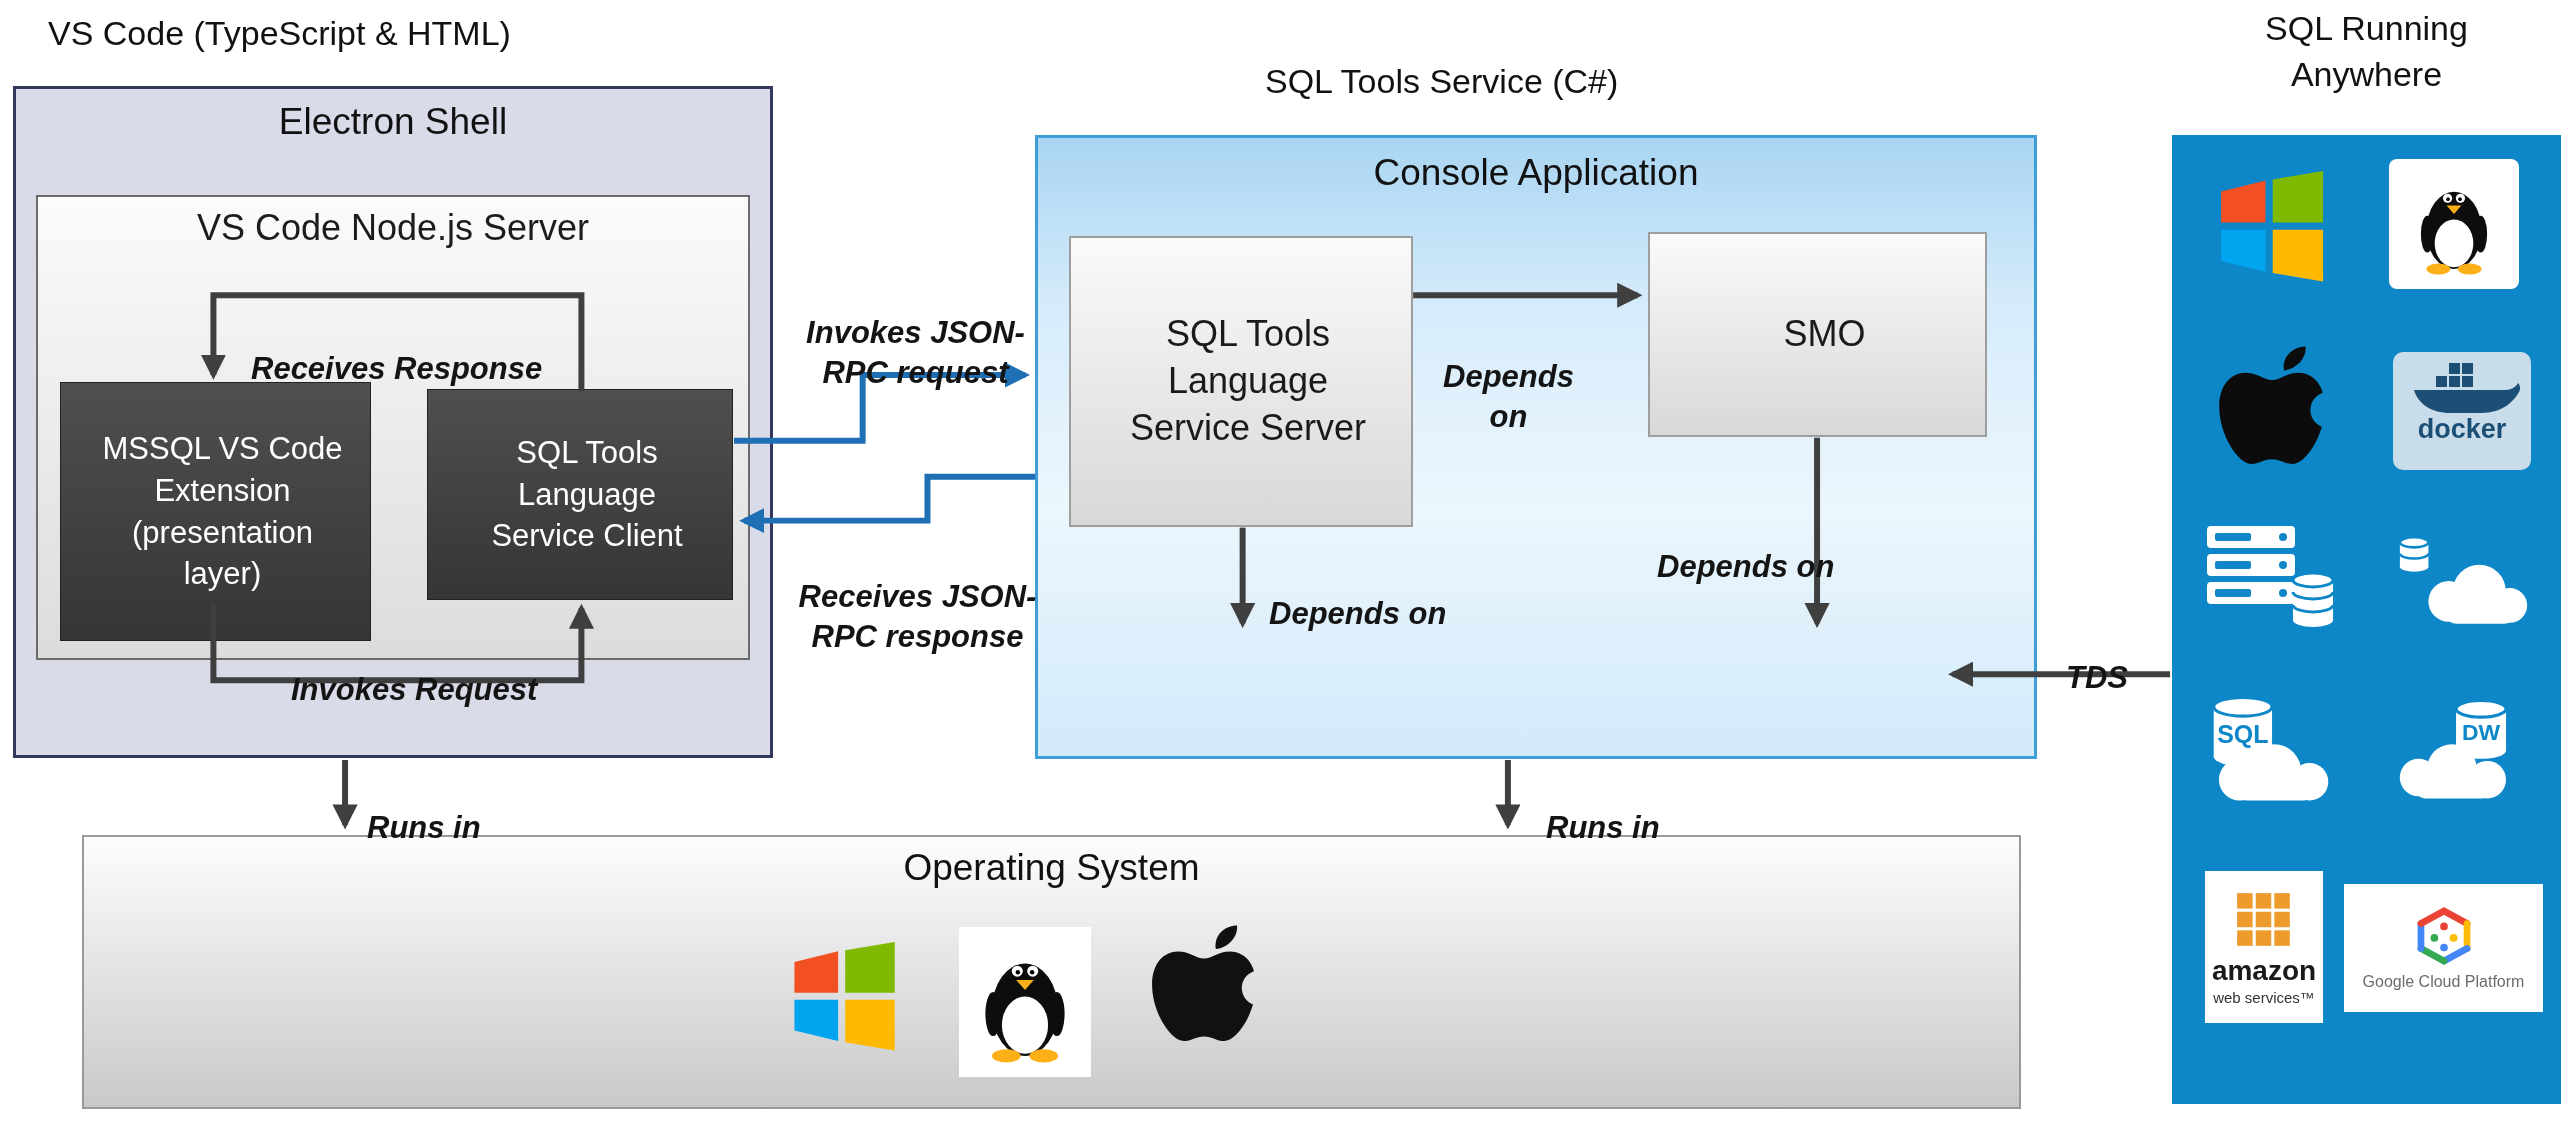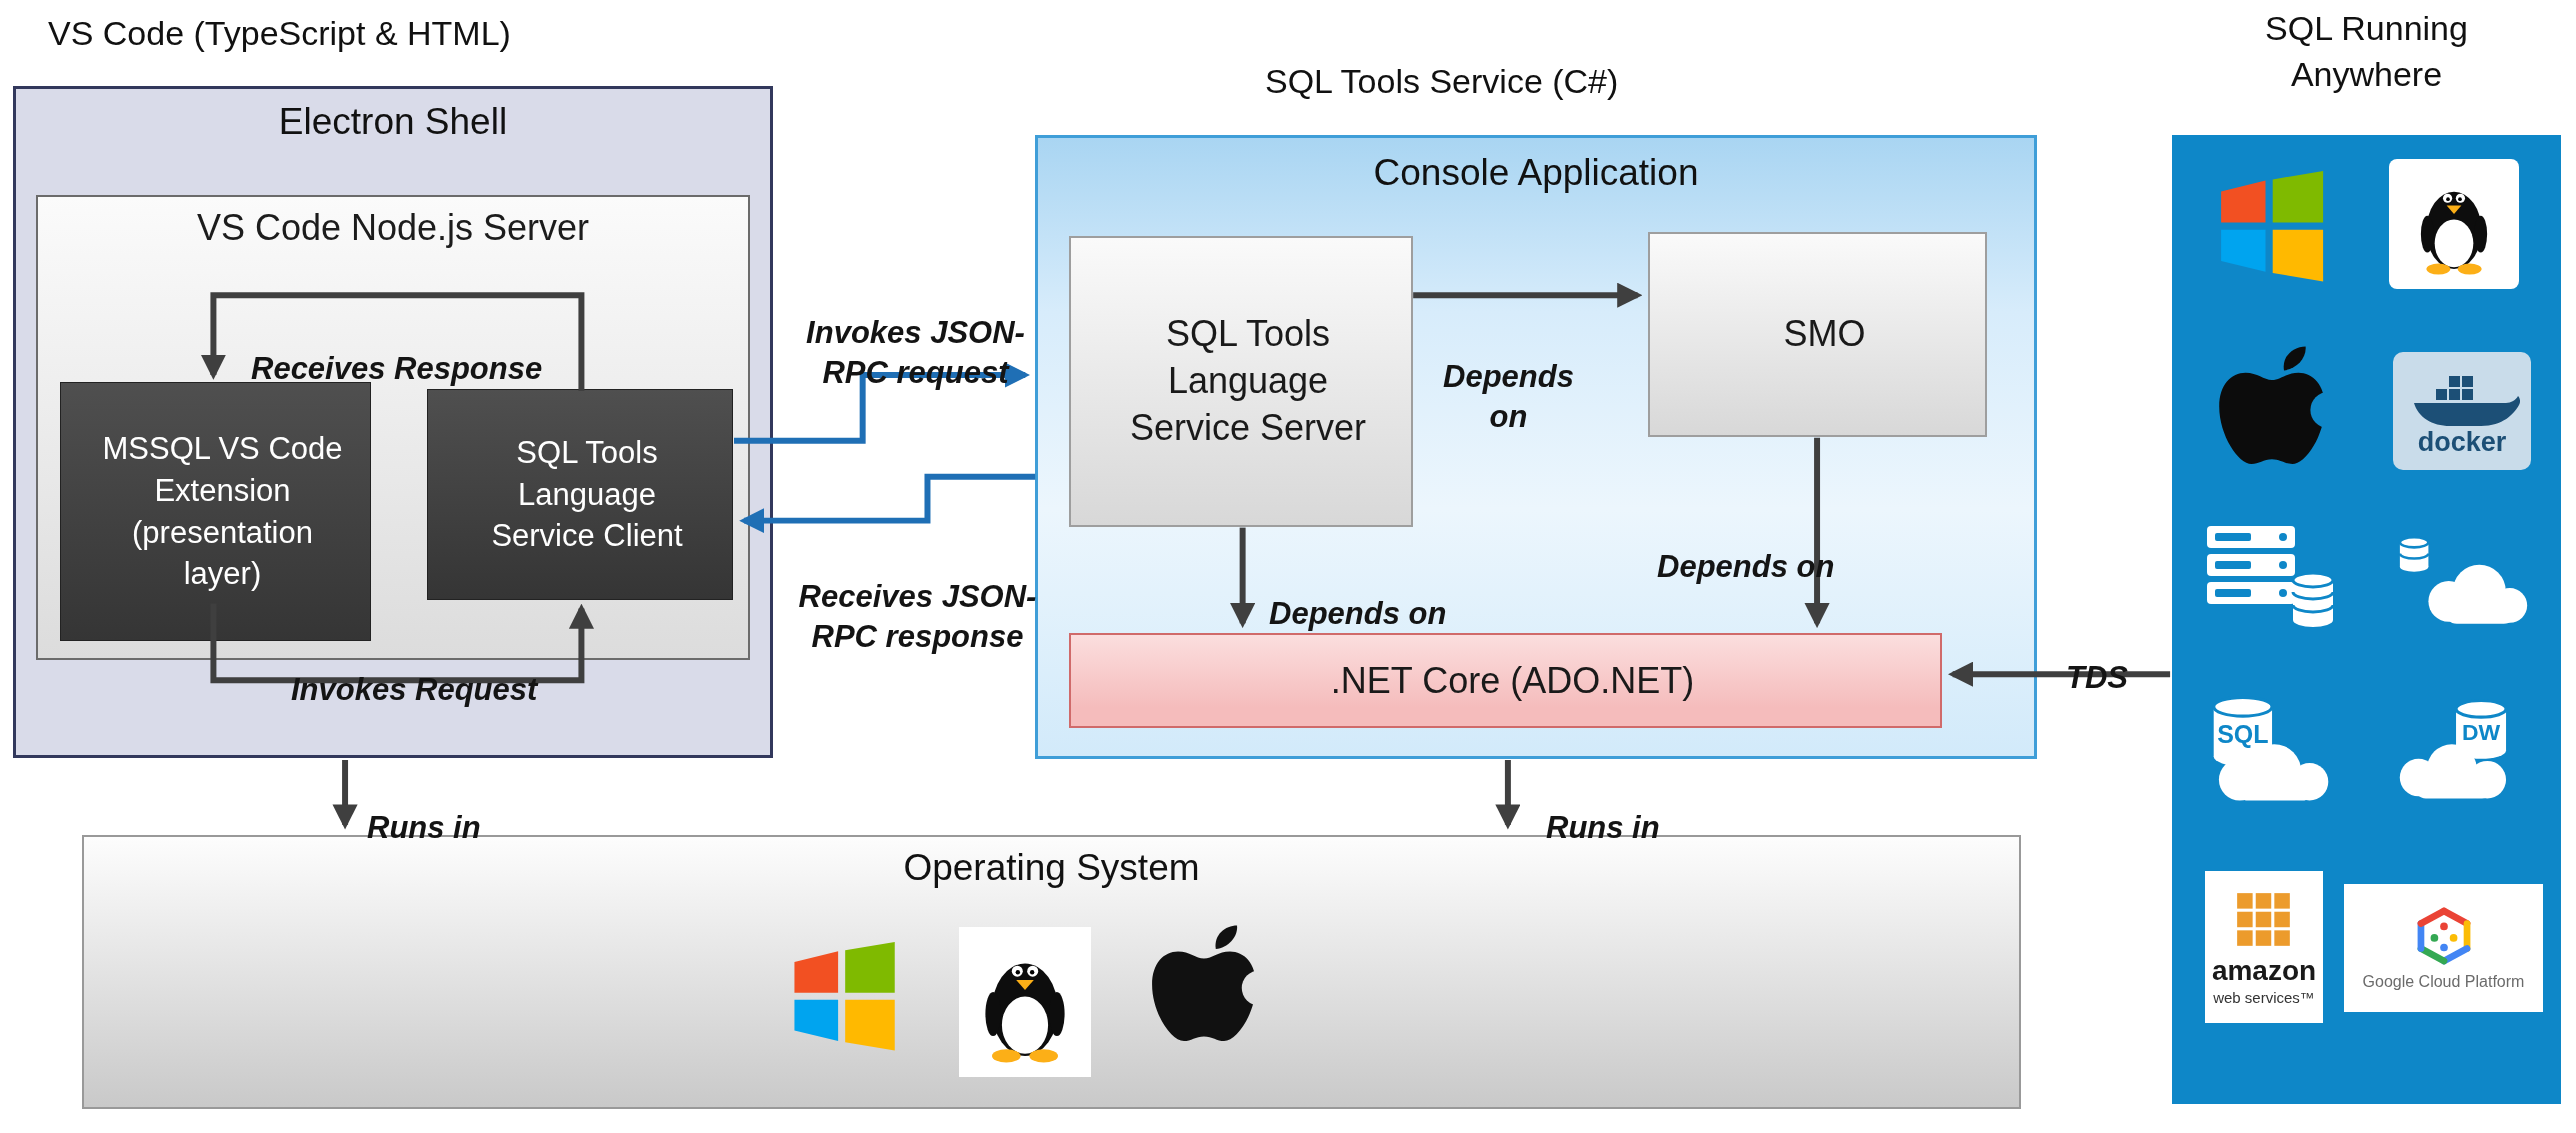--- a/index.html
+++ b/index.html
@@ -39,21 +39,21 @@
            border:2px solid var(--netcore-border,#d06a6a);}
 
   .os{left:82px;top:835px;width:1939px;height:274px;
       background:linear-gradient(180deg,#fdfdfd,#c9c9c9);border:2px solid #999;}
   .os-title{position:absolute;top:10px;left:0;width:100%;text-align:center;font-size:37px;}
 
   .panel{left:2172px;top:135px;width:389px;height:969px;background:var(--panel-blue,#0e87c8);}
   .tile{position:absolute;box-sizing:border-box;}
   .white-tile{background:#fff;border-radius:8px;}
   .docker-tile{background:#c9dcea;border-radius:10px;display:flex;flex-direction:column;
-               align-items:center;justify-content:center;}
+               align-items:center;}
   .docker-label{font-size:27px;font-weight:bold;color:#1c4f76;margin-top:-4px;}
   .aws-tile{display:flex;flex-direction:column;align-items:center;justify-content:center;}
   .aws-text1{font-size:28px;font-weight:bold;color:#1a1a1a;line-height:1;margin-top:6px;}
   .aws-text2{font-size:15px;color:#333;margin-top:4px;}
   .gcp-tile{display:flex;flex-direction:column;align-items:center;justify-content:center;}
   .gcp-text{font-size:16px;color:#6b6b6b;margin-top:6px;}
 
   .flabel{position:absolute;font-style:italic;font-weight:600;color:#141414;
           font-size:31px;line-height:1.3;white-space:pre-line;z-index:30;margin-top:32px;}
   .flabel.center{text-align:center;}
@@ -88,21 +88,20 @@
 Language
 Service Client</div>
 
   <div class="box console">
     <div class="console-title">Console Application</div>
   </div>
   <div class="box graybox ctr preline server-box">SQL Tools
 Language
 Service Server</div>
   <div class="box graybox ctr smo-box">SMO</div>
-  <div class="box ctr netcore">.NET Core (ADO.NET)</div>
 
   <div class="box os">
     <div class="os-title">Operating System</div>
   </div>
 
   <div class="abs" style="left:785px;top:936px;width:118px;height:118px;">
     <svg viewBox="0 0 100 100" width="118" height="118">
       <polygon points="8,22 45,13 45,48 8,48" fill="#f25022"></polygon>
       <polygon points="51,12 93,5 93,48 51,48" fill="#7fba00"></polygon>
       <polygon points="8,54 45,54 45,89 8,80" fill="#00a4ef"></polygon>

